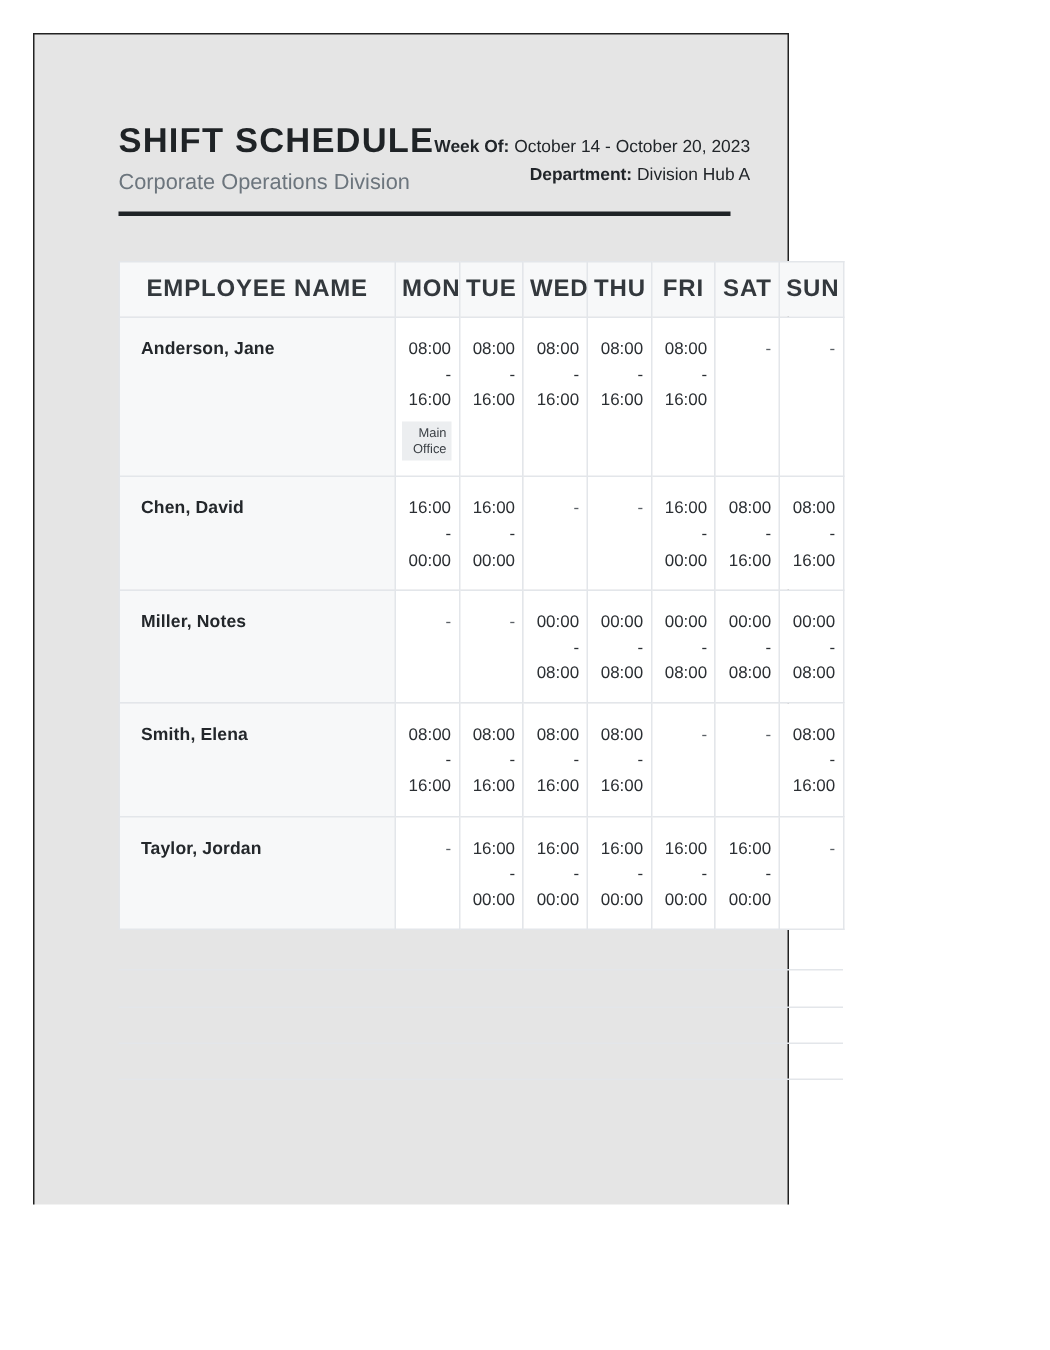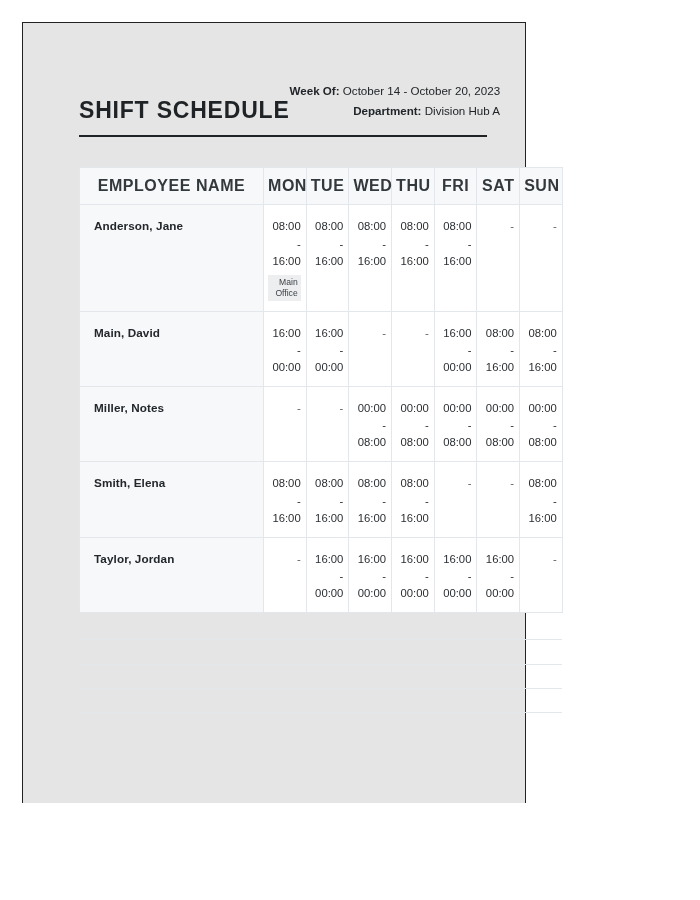--- a/index.html
+++ b/index.html
@@ -183,20 +183,21 @@
 </style>
 </head>
 <body>
 
 <div class="page-sheet">
   <div class="page-inner">
 
     <div class="doc-header">
       <div class="title-block">
         <div class="doc-title">SHIFT SCHEDULE</div>
+        <div class="doc-subtitle">Corporate Operations Division</div>
       </div>
       <div class="meta-block">
         <div class="meta-row">
           <span class="meta-label">Week Of:</span>
           <span class="meta-value">October 14 - October 20, 2023</span>
         </div>
         <div class="meta-row">
           <span class="meta-label">Department:</span>
           <span class="meta-value">Division Hub A</span>
         </div>
@@ -249,21 +250,21 @@
                 <div class="shift"><span>08:00</span><span class="dash-line">-</span><span class="dash-line">16:00</span></div>
               </td>
               <td class="day-cell">
                 <div class="empty-mark">-</div>
               </td>
               <td class="day-cell">
                 <div class="empty-mark">-</div>
               </td>
             </tr>
             <tr>
-              <td class="name-cell">Main, David</td>
+              <td class="name-cell">Chen, David</td>
               <td class="day-cell">
                 <div class="shift"><span>16:00</span><span class="dash-line">-</span><span class="dash-line">00:00</span></div>
               </td>
               <td class="day-cell">
                 <div class="shift"><span>16:00</span><span class="dash-line">-</span><span class="dash-line">00:00</span></div>
               </td>
               <td class="day-cell">
                 <div class="empty-mark">-</div>
               </td>
               <td class="day-cell">

